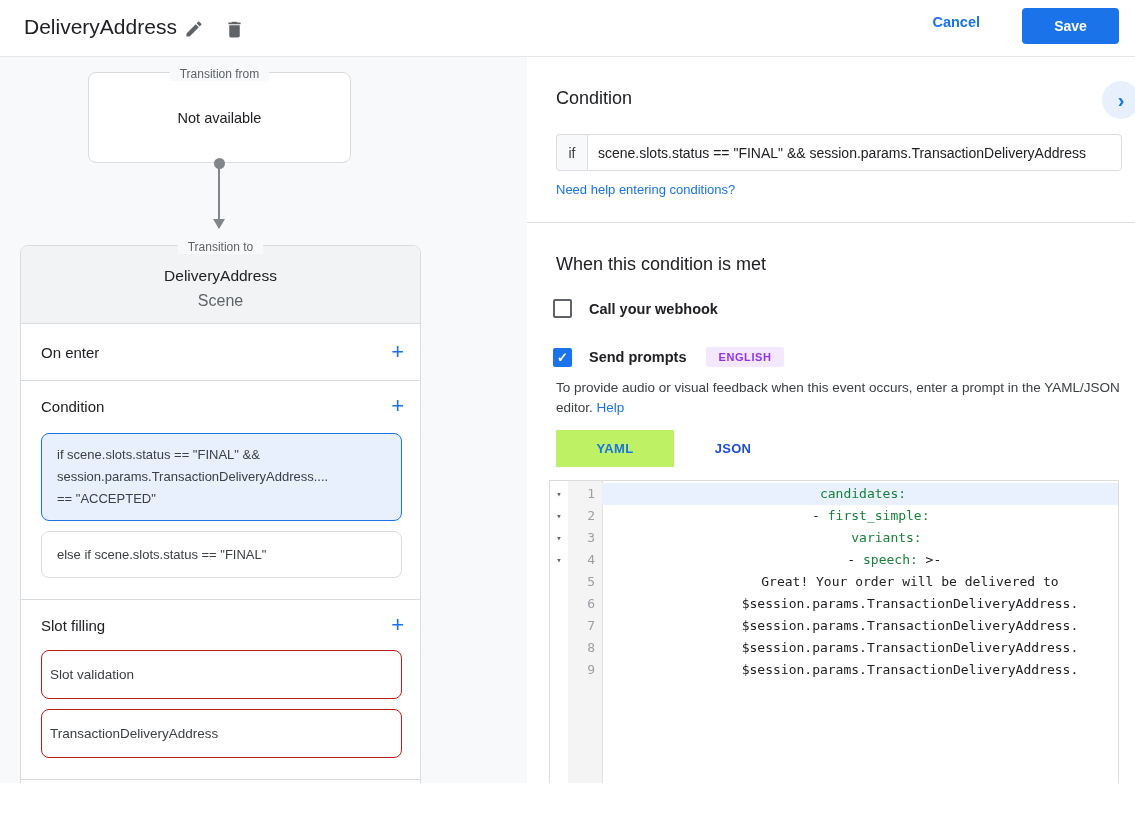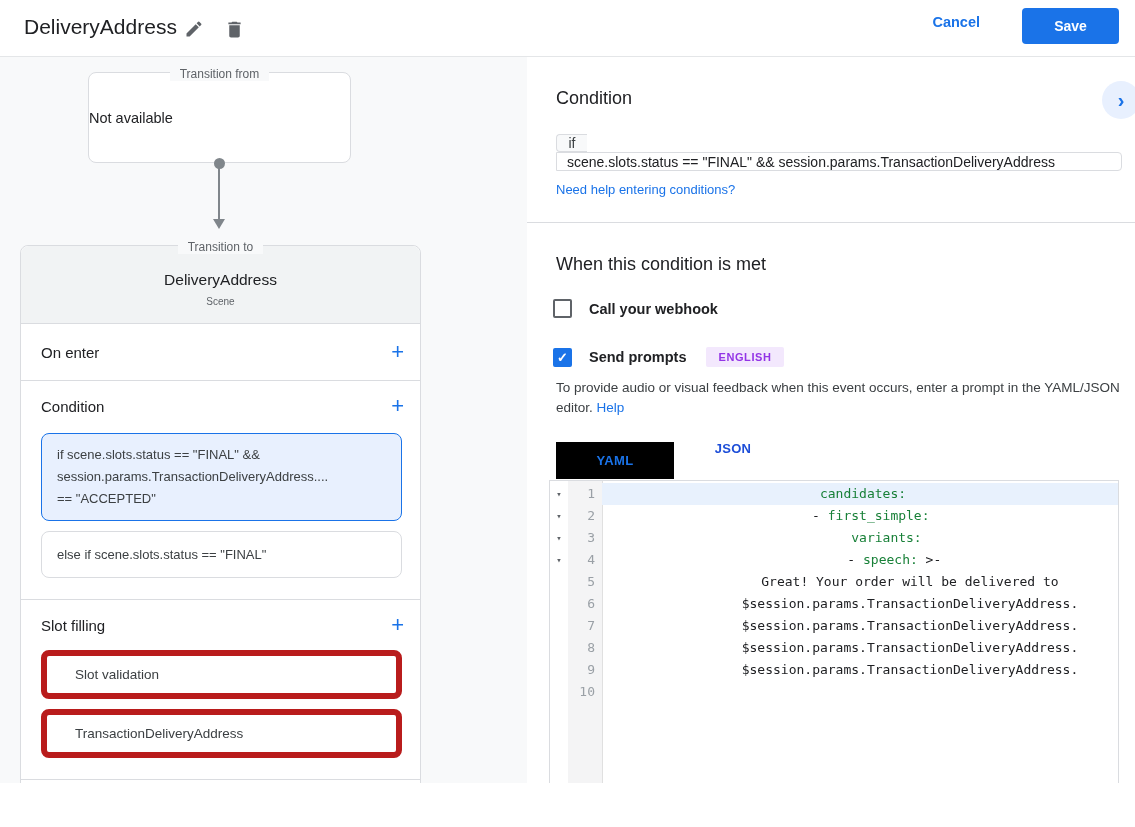--- a/index.html
+++ b/index.html
@@ -22,64 +22,64 @@
     background:#1a73e8; color:#fff; border:none; border-radius:4px; font-size:14px;
     font-weight:bold; cursor:pointer; font-family:inherit; }
 
   
   #canvas { position:absolute; top:57px; left:0; width:527px; height:770px;
     background:#f8f9fa; overflow:hidden; }
   .node-box { position:absolute; border:1px solid #dadce0; border-radius:8px; background:#fff; }
   .legend { position:absolute; top:-9px; left:0; right:0; text-align:center; pointer-events:none; }
   .legend span { display:inline-block; background:#f8f9fa; padding:0 10px; font-size:12px; color:#5f6368; }
   #from-box { left:88px; top:15px; width:263px; height:91px;
-    display:flex; align-items:center; justify-content:flex-start; }
+    display:flex; align-items:center; justify-content:center; }
   #from-box .content { font-size:14.5px; color:#202124; }
   .dot { position:absolute; left:214px; top:101px; width:11px; height:11px;
     border-radius:50%; background:#80868b; }
   .vline { position:absolute; left:218px; top:106px; width:2px; height:57px; background:#80868b; }
   .arrow-head { position:absolute; left:213px; top:162px; width:0; height:0;
     border-left:6px solid transparent; border-right:6px solid transparent; border-top:10px solid #80868b; }
 
   #scene-card { left:20px; top:188px; width:401px; height:600px; background:#fff; }
   .scene-head { height:78px; background:#f1f3f4; border-bottom:1px solid #dadce0;
     border-radius:8px 8px 0 0; display:flex; flex-direction:column; align-items:center;
     justify-content:center; padding-top:8px; }
   .scene-title { font-size:15.5px; color:#202124; }
-  .scene-sub { font-size:10px; color:#5f6368; margin-top:7px; }
+  .scene-sub { font-size:16px; color:#5f6368; margin-top:7px; }
   .sec-row { position:relative; display:flex; align-items:center; border-bottom:1px solid #dadce0; }
   .sec-label { font-size:15px; color:#202124; margin-left:20px; }
   .plus { position:absolute; right:16px; top:50%; transform:translateY(-50%);
     color:#1a73e8; font-size:22px; font-weight:400; background:none; border:none;
     cursor:pointer; line-height:1; font-family:inherit; }
   .row-onenter { height:57px; }
   .sec-inner { position:relative; border-bottom:1px solid #dadce0; }
   .sec-header { position:relative; height:50px; display:flex; align-items:center; }
   .cond-card-active { margin:2px 20px 0 20px; width:361px; min-height:88px;
     background:#e8f0fe; border:1.5px solid #1a73e8; border-radius:8px;
     padding:10px 15px; font-size:13px; line-height:22px; color:#3c4043;
     white-space:pre-line; cursor:pointer; }
   .cond-card { margin:10px 20px 0 20px; width:361px; height:47px; background:#fff;
     border:1px solid #dadce0; border-radius:8px; display:flex; align-items:center;
     padding:0 15px; font-size:13px; color:#3c4043; cursor:pointer; }
   .slot-card { margin:0 20px; width:361px; height:49px; background:#fff;
-    border:6px solid #b91c1c; border-radius:8px; display:flex; align-items:center;
-    padding:0 28px; font-size:13.5px; color:#3c4043; cursor:pointer; }
+    border:1px solid #b91c1c; border-radius:8px; display:flex; align-items:center;
+    padding:0 8px; font-size:13.5px; color:#3c4043; cursor:pointer; }
   .pad-b { padding-bottom:21px; }
   .row-custom { height:64px; border-bottom:none; }
 
   
   #panel { position:absolute; top:57px; left:527px; width:608px; height:770px;
     background:#fff; overflow:hidden; }
   .panel-h { position:absolute; left:29px; font-size:18px; color:#202124; }
   #cond-heading { top:31px; }
   .chev-btn { position:absolute; left:575px; top:24px; width:38px; height:38px;
     border-radius:50%; background:#e8f0fe; border:none; color:#1a73e8; font-size:20px;
     font-weight:bold; cursor:pointer; display:flex; align-items:center; justify-content:center; }
-  .if-row { position:absolute; left:29px; top:77px; width:566px; height:37px; display:flex;flex-direction:column; }
+  .if-row { position:absolute; left:29px; top:77px; width:566px; height:37px; display:flex; }
   .if-prefix { width:31px; background:#f8f9fa; border:1px solid #dadce0; border-right:none;
     border-radius:4px 0 0 4px; display:flex; align-items:center; justify-content:center;
     font-size:14px; color:#3c4043; }
   .if-input { flex:1; border:1px solid #dadce0; border-radius:0 4px 4px 0;
     font-size:14px; color:#202124; padding:0 10px; font-family:inherit; outline:none; }
   .help-link { position:absolute; left:29px; top:125px; font-size:13px; color:#1a73e8;
     text-decoration:none; cursor:pointer; }
   .panel-divider { position:absolute; left:0; top:165px; width:608px; border-top:1px solid #dadce0; }
   #met-heading { top:197px; }
   .check-row { position:absolute; left:26px; display:flex; align-items:center; }
@@ -92,21 +92,21 @@
   .check-label { margin-left:17px; font-size:14.5px; font-weight:bold; color:#202124; }
   .lang-badge { margin-left:20px; background:#f3e8fd; color:#9334e6; font-size:11px;
     font-weight:bold; letter-spacing:0.6px; padding:4px 12px; border-radius:2px; }
   .desc { position:absolute; left:29px; top:321px; width:565px; font-size:13.5px;
     line-height:20px; color:#3c4043; }
   .desc a { color:#1a73e8; text-decoration:none; cursor:pointer; }
   .tabs { position:absolute; left:29px; top:373px; display:flex; }
   .tab { width:118px; height:37px; display:flex; align-items:center; justify-content:center;
     font-size:13px; font-weight:bold; letter-spacing:0.3px; color:#1d4ed8;
     background:#fff; border:none; cursor:pointer; font-family:inherit; }
-  .tab.active { background:#000000; color:#1a73e8;margin-top:12px; }
+  .tab.active { background:#bef264; color:#1a73e8; }
 
   
   .editor { position:absolute; left:22px; top:423px; width:570px; height:347px;
     border:1px solid #dadce0; border-bottom:none; background:#fff;
     font-family:"DejaVu Sans Mono", monospace; font-size:13px; line-height:22px; }
   .editor::before { content:""; position:absolute; left:18px; top:0; bottom:0; width:34px;
     background:#f4f4f5; border-right:1px solid #e0e0e0; }
   .ed-rows { position:relative; padding-top:2px; }
   .ed-row { display:flex; height:22px; }
   .ed-fold { width:18px; text-align:center; color:#5f6368; font-size:9px; line-height:22px; cursor:pointer; }
@@ -270,23 +270,18 @@
           <div class="ed-row">
             <span class="ed-fold"></span>
             <span class="ed-num">8</span>
             <span class="ed-code"><span class="tok-plain">            $session.params.TransactionDeliveryAddress.</span></span>
           </div>
           <div class="ed-row">
             <span class="ed-fold"></span>
             <span class="ed-num">9</span>
             <span class="ed-code"><span class="tok-plain">            $session.params.TransactionDeliveryAddress.</span></span>
           </div>
-          <div class="ed-row">
-            <span class="ed-fold"></span>
-            <span class="ed-num">10</span>
-            <span class="ed-code"></span>
-          </div>
         </div>
     </div>
   </div>
 
   <div class="bottom-strip"></div>
 </div>
 
 </body></html>

